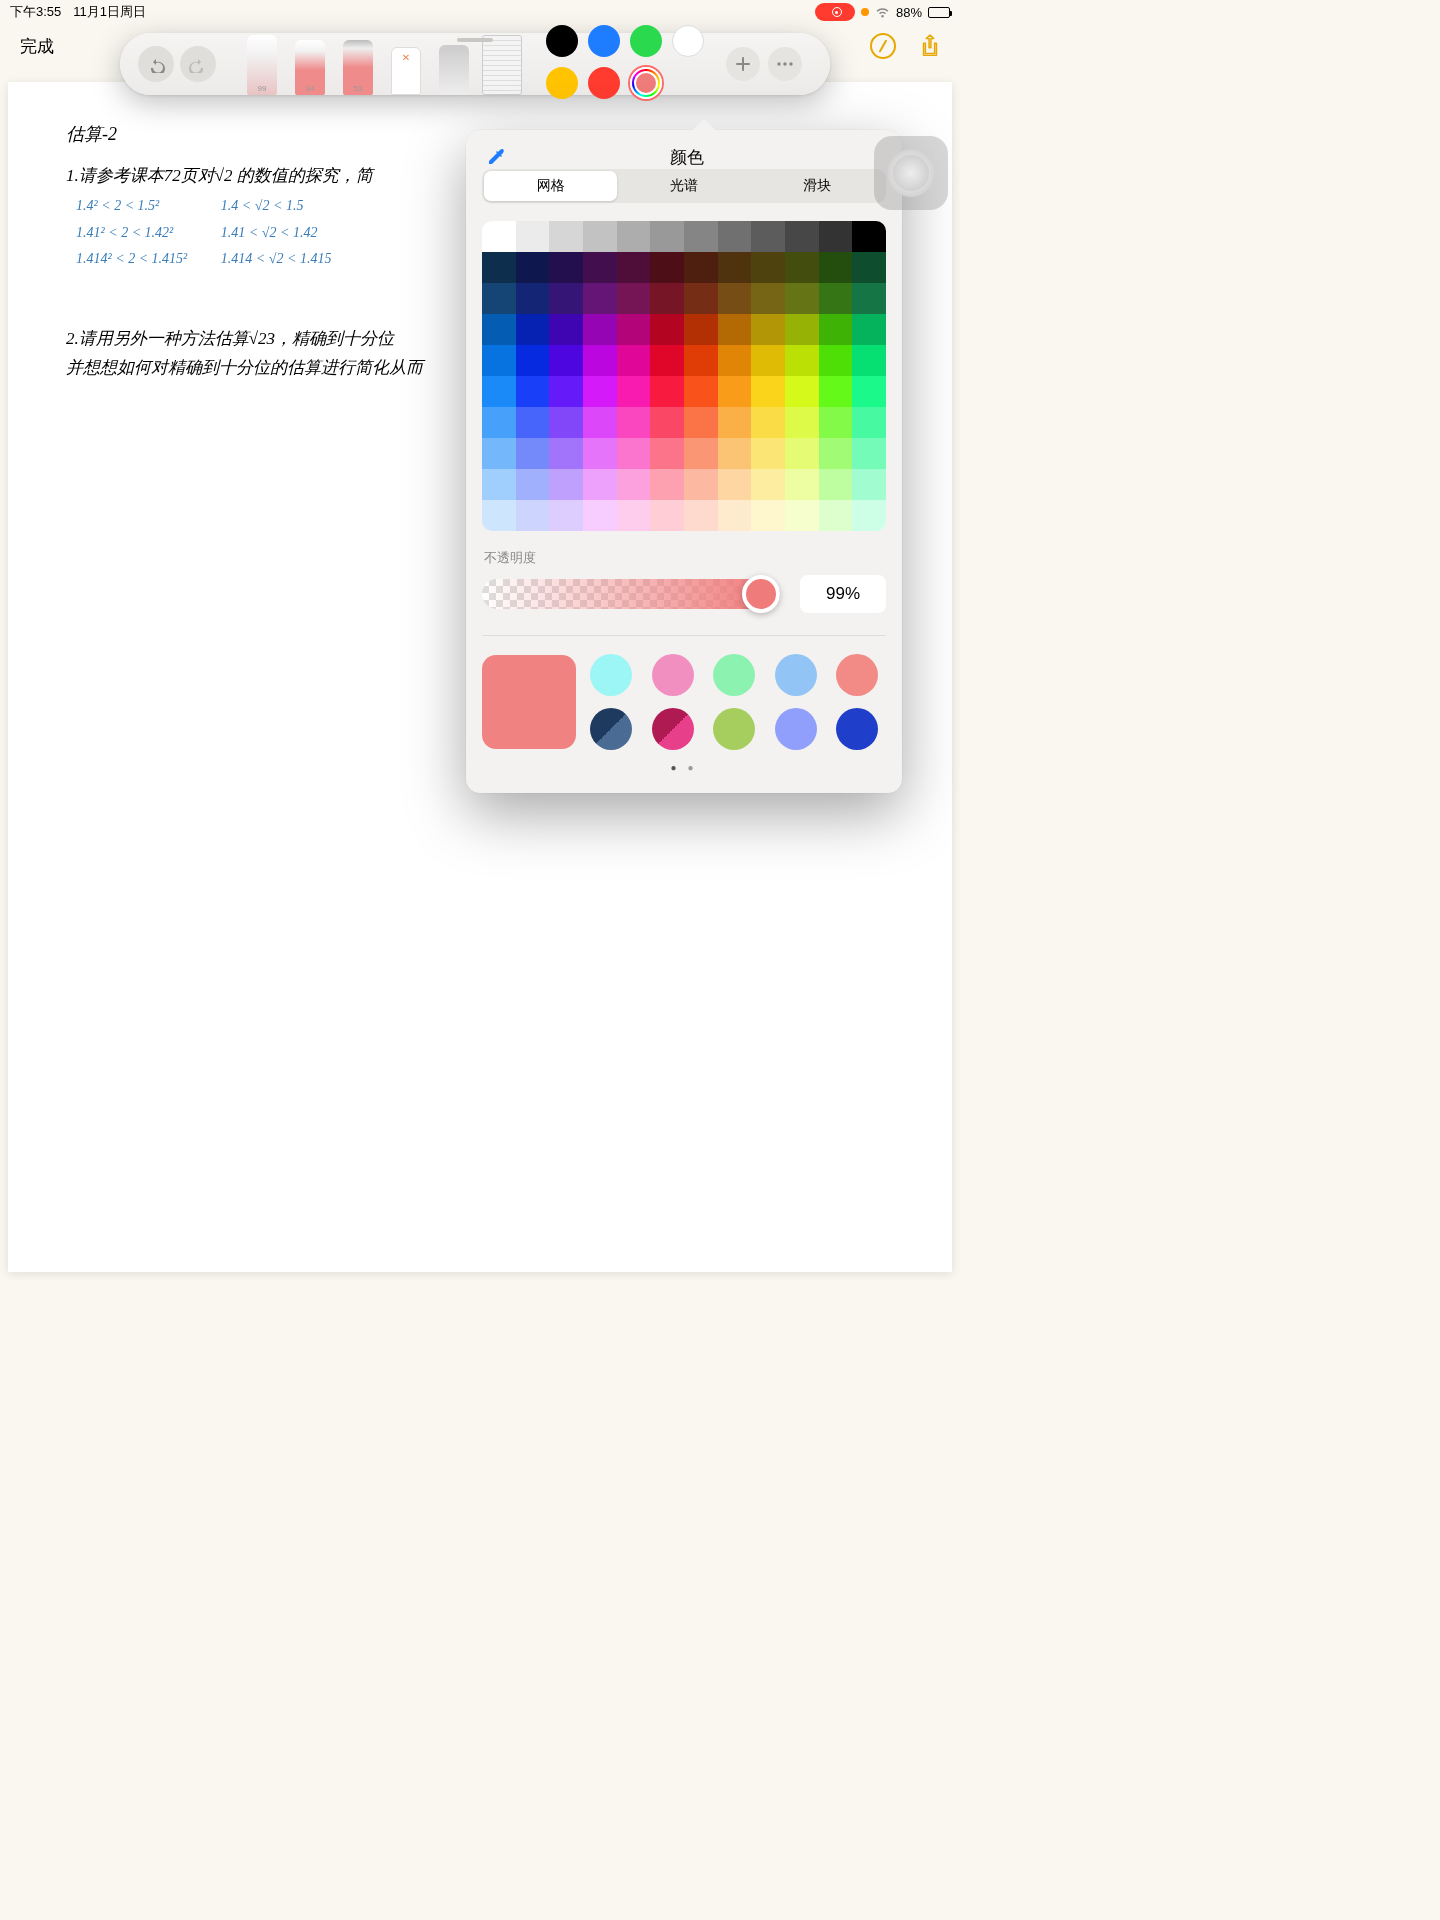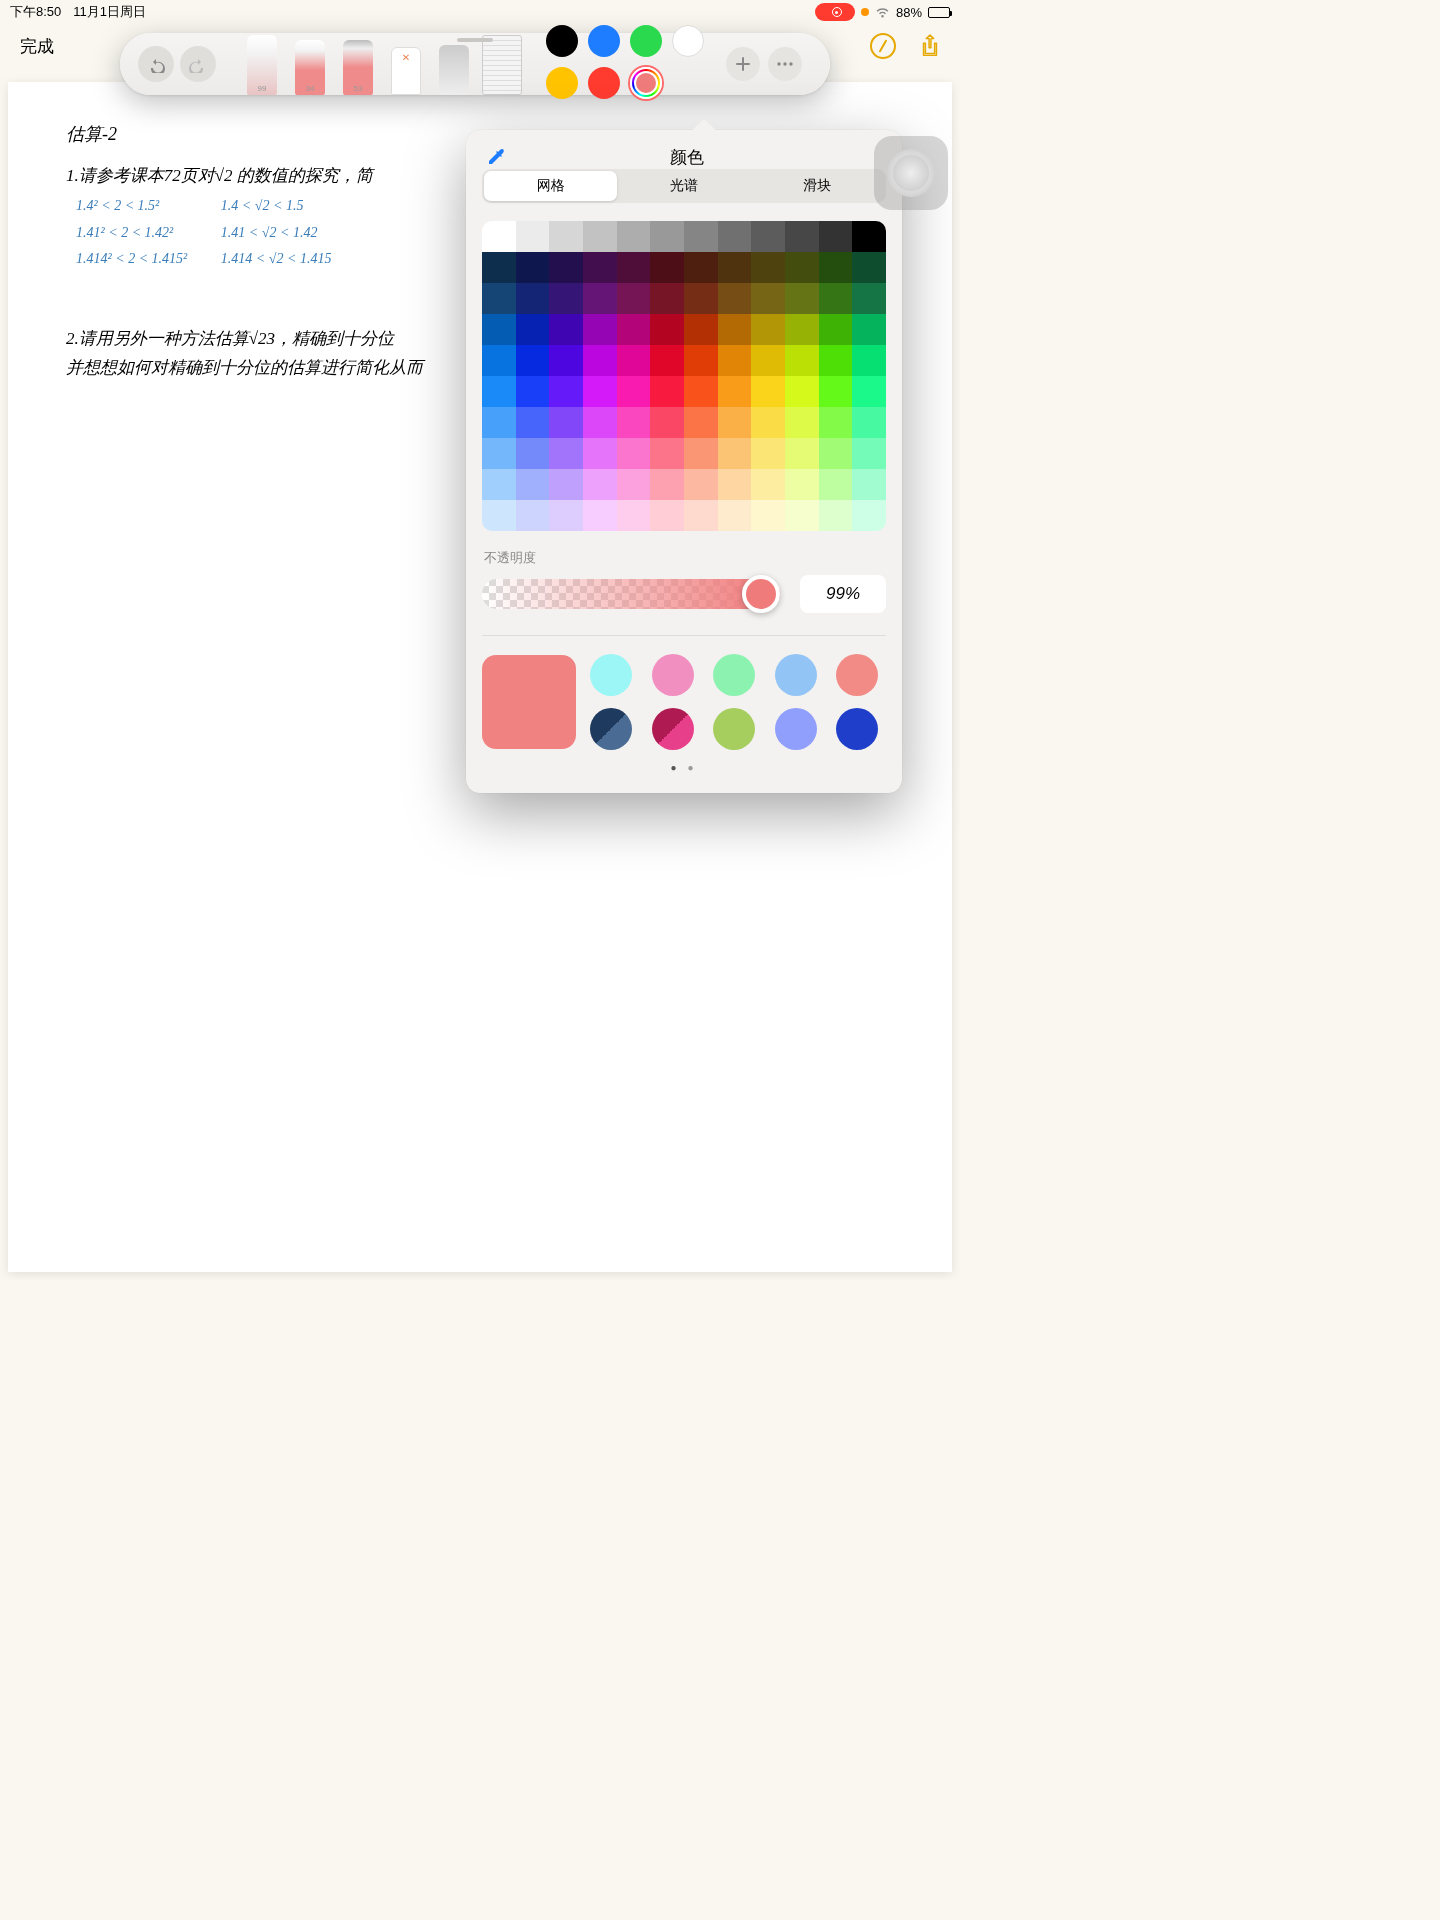--- a/index.html
+++ b/index.html
@@ -96,21 +96,21 @@
 .eyedrop { color:#1e7cff; margin-left:4px; }
 .pop-title { flex:1; text-align:center; font-size:17px; font-weight:500; margin-left:-20px; }
 .seg { display:flex; background:#e7e5e2; border-radius:9px; padding:2px; margin-bottom:18px; }
 .seg div { flex:1; text-align:center; font-size:14px; padding:6px 0; border-radius:7px; position:relative; }
 .seg .active { background:#fff; box-shadow:0 1px 3px rgba(0,0,0,0.15); font-weight:500; }
 
 .grid { width:100%; border-radius:10px; overflow:hidden; display:grid; grid-template-columns:repeat(12,1fr); grid-template-rows:repeat(10,1fr); aspect-ratio: 404/310; }
 .grid div { width:100%; height:100%; }
 
 .opacity-label { font-size:13px; color:#888; margin:18px 0 8px 2px; }
-.opacity-row { display:flex; gap:20px; align-items:center;font-style:italic; }
+.opacity-row { display:flex; gap:20px; align-items:center; }
 .slider { flex:1; height:30px; border-radius:15px;
   background:
     linear-gradient(to right, rgba(240,120,120,0) 0%, rgba(240,120,120,1) 100%),
     repeating-conic-gradient(#ddd 0 25%, #fff 0 50%) 0 0/14px 14px;
   position:relative;
 }
 .slider-knob { position:absolute; right:0; top:-4px; width:38px; height:38px; border-radius:50%; background:#f07b7b; border:4px solid #fff; box-shadow:0 2px 6px rgba(0,0,0,0.25); }
 .opval { width:86px; height:38px; background:#fff; border-radius:8px; display:flex; align-items:center; justify-content:center; font-size:17px; }
 
 .pop-divider { height:1px; background:#ddd; margin:22px 0 18px; }
@@ -126,21 +126,21 @@
 .assistive { position:absolute; top:136px; right:12px; width:74px; height:74px; border-radius:18px; background:rgba(140,140,140,0.35); display:flex; align-items:center; justify-content:center; }
 .assistive::after { content:""; width:48px; height:48px; border-radius:50%; background:radial-gradient(circle,#eee 0%,#ccc 60%, #aaa 100%); box-shadow: inset 0 0 0 6px rgba(255,255,255,0.25); }
 
 svg { display:block; }
 </style>
 </head>
 <body>
 
 <div class="statusbar">
   <div class="left">
-    <span>下午8:50</span>
+    <span>下午3:55</span>
     <span>11月1日周日</span>
   </div>
   <div class="right">
     <span class="rec-pill"></span>
     <span class="dot-orange"></span>
     <span>
       <svg width="15" height="11" viewBox="0 0 15 11">
           <path d="M7.5 10.5a1.3 1.3 0 100-2.6 1.3 1.3 0 000 2.6zM4 6.2a5 5 0 017 0l-1.1 1.1a3.4 3.4 0 00-4.8 0L4 6.2zM1.5 3.7a8.5 8.5 0 0112 0l-1.1 1.1a7 7 0 00-9.8 0L1.5 3.7z" fill="#888"></path>
         </svg>
     </span>

